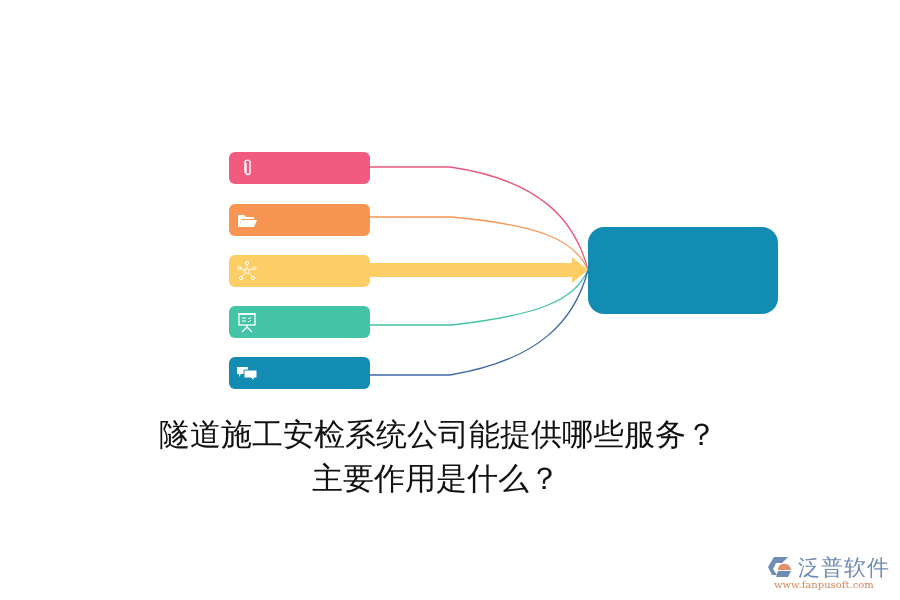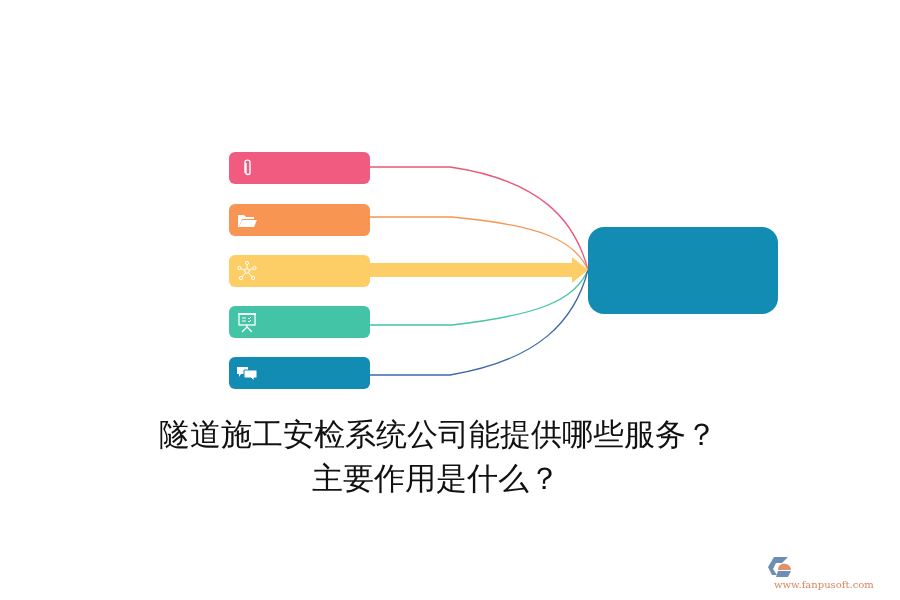--- a/index.html
+++ b/index.html
@@ -75,14 +75,15 @@
 
 <div class="title t1">隧道施工安检系统公司能提供哪些服务？</div>
 <div class="title t2">主要作用是什么？</div>
 
 <div class="logo">
   <svg class="logo-mark" viewBox="0 0 28 24">
     <path d="M6,2 L20,2 L14,8 L8,8 L5,14 L9,20 L4,20 L0,12 Z" fill="#6e8cb4"></path>
     <path d="M14,9 C19,8 23,11 23,15 L10,15 C10,12 11,10 14,9 Z" fill="#e0916a"></path>
     <path d="M10,16 L23,16 L20,22 L8,22 Z" fill="#6e8cb4"></path>
   </svg>
+  <span class="logo-name">泛普软件</span>
   <span class="logo-url">www.fanpusoft.com</span>
 </div>
 
 </body></html>

